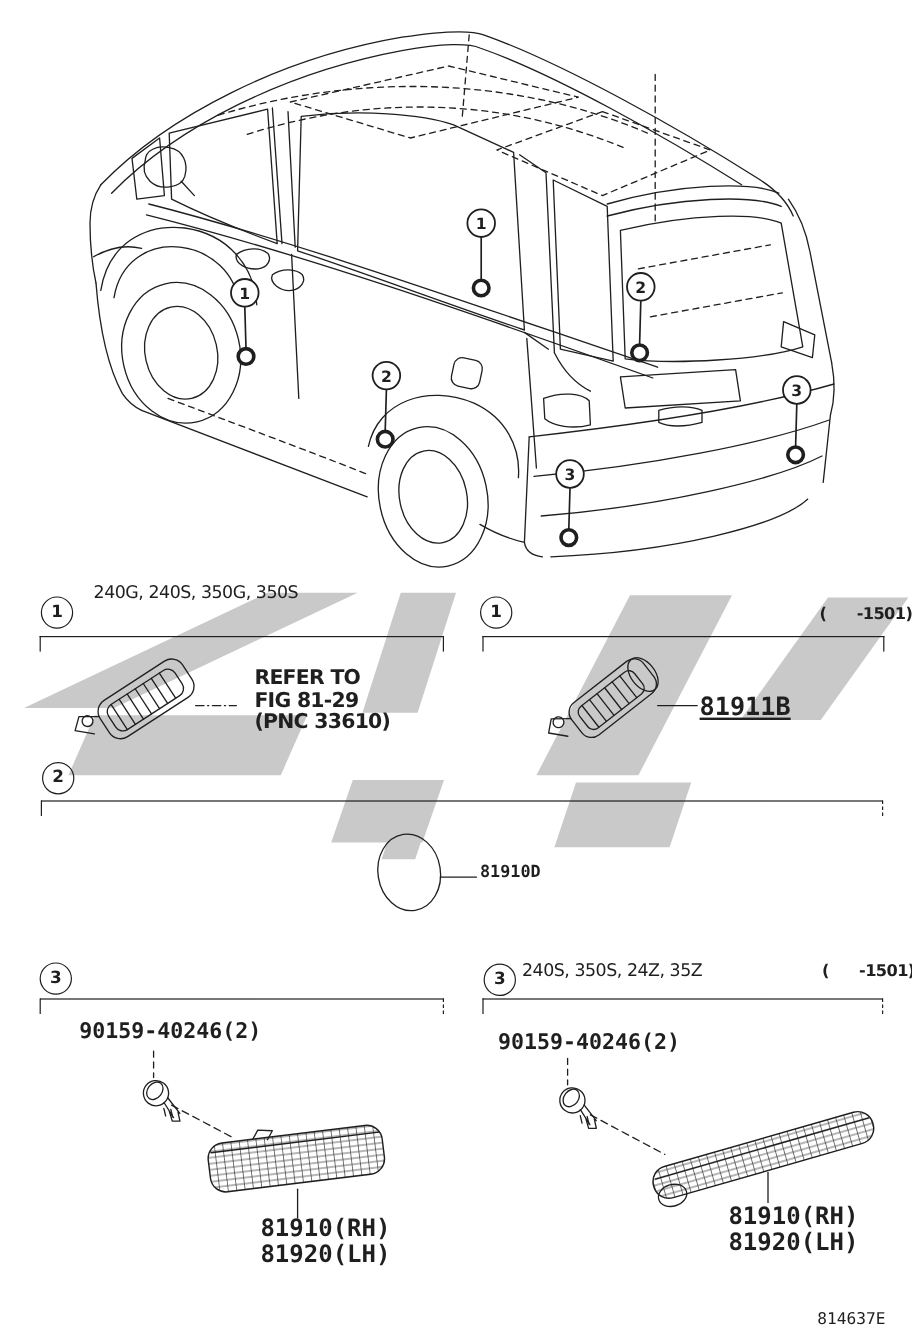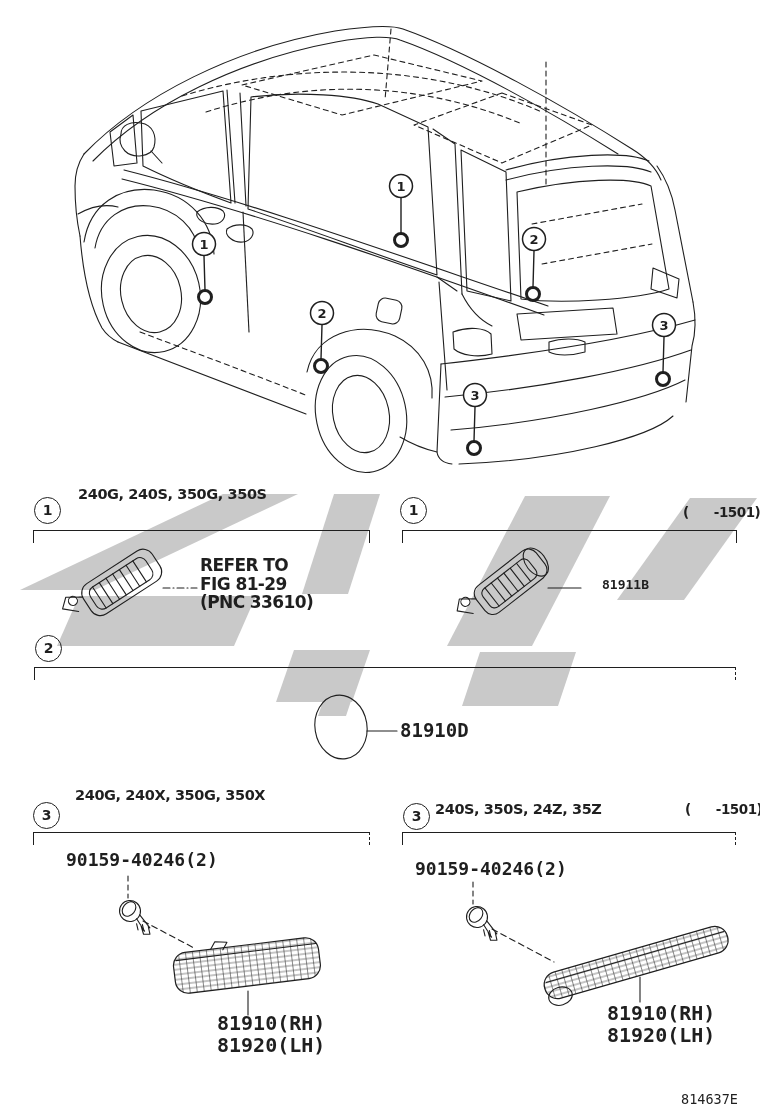--- a/index.html
+++ b/index.html
@@ -5,29 +5,29 @@
   html,body{margin:0;padding:0;background:#fff;}
   .page{position:relative;width:760px;height:1112px;background:#fff;overflow:hidden;
         font-family:"DejaVu Sans",sans-serif;color:#1f1f1f;}
   svg{position:absolute;left:0;top:0;pointer-events:none;}
   .ln{fill:none;stroke:#1f1f1f;stroke-width:1.1;stroke-linecap:round;stroke-linejoin:round;}
   .lnb{fill:none;stroke:#1f1f1f;stroke-width:1.4;stroke-linecap:round;stroke-linejoin:round;}
   .dash{stroke-dasharray:5 4;}
   .wm{fill:#c9c9c9;stroke:none;}
   .badge{position:absolute;width:25px;height:25px;border:1.4px solid #1f1f1f;border-radius:50%;
          text-align:center;line-height:25px;font-size:14px;font-weight:bold;z-index:3;background:transparent;}
-  .hdr{position:absolute;font-size:14.5px;font-weight:bold;letter-spacing:-0.4px;line-height:19px;
+  .hdr{position:absolute;font-size:14.5px;font-weight:normal;letter-spacing:-0.4px;line-height:19px;
        white-space:nowrap;z-index:3;}
   .bracket{position:absolute;height:12px;border-top:1.5px solid #1f1f1f;border-left:1.5px solid #1f1f1f;
            border-right:1.5px solid #1f1f1f;z-index:2;}
   .bracket.rdash{border-right-style:dashed;}
   .pn{position:absolute;font-family:"DejaVu Sans Mono",monospace;font-weight:bold;white-space:nowrap;z-index:3;}
   .date{position:absolute;font-size:13.5px;font-weight:bold;white-space:pre;letter-spacing:-0.5px;z-index:3;margin-left:40px;}
   .note{position:absolute;font-size:17px;font-weight:bold;letter-spacing:-0.6px;line-height:18.5px;
-        white-space:nowrap;z-index:3;}
+        white-space:nowrap;z-index:3;margin-left:12px;}
   .footer{position:absolute;font-family:"DejaVu Sans Mono",monospace;font-size:13.5px;z-index:3;margin-top:16px;}
 </style>
 </head>
 <body>
 
 <div class="page">
 
   <svg width="760" height="1112" viewBox="0 0 760 1112">
 
     <defs>
@@ -219,29 +219,28 @@
   <div class="bracket" style="left:33px;top:530px;width:335px;"></div>
   <div class="note" style="left:200px;top:556px;">
     <div>REFER TO</div>
     <div>FIG 81-29</div>
     <div>(PNC 33610)</div>
   </div>
 
   <div class="badge" style="left:400px;top:497px;">1</div>
   <div class="date" style="left:643px;top:504px;">(      -1501)</div>
   <div class="bracket" style="left:402px;top:530px;width:333px;"></div>
-  <div class="pn" style="left:602px;top:577px;font-size:13px;">81911B</div>
+  <div class="pn" style="left:583px;top:577px;font-size:21px;text-decoration:underline;">81911B</div>
 
   <div class="badge" style="left:35px;top:635px;">2</div>
   <div class="bracket rdash" style="left:34px;top:667px;width:700px;"></div>
-  <div class="pn" style="left:400px;top:719px;font-size:19px;text-align:right;">81910D</div>
+  <div class="pn" style="left:400px;top:719px;font-size:14px;text-align:right;">81910D</div>
 
   <div class="badge" style="left:33px;top:802px;">3</div>
   <div class="hdr" style="left:75px;top:786px;">
-    <div>240G, 240X, 350G, 350X</div>
   </div>
   <div class="bracket rdash" style="left:33px;top:832px;width:335px;"></div>
   <div class="pn" style="left:66px;top:849px;font-size:18px;">90159-40246(2)</div>
   <div class="pn" style="left:217px;top:1011px;font-size:20px;">81910(RH)</div>
   <div class="pn" style="left:217px;top:1033px;font-size:20px;">81920(LH)</div>
 
   <div class="badge" style="left:403px;top:803px;">3</div>
   <div class="hdr" style="left:435px;top:800px;">
     <div>240S, 350S, 24Z, 35Z</div>
   </div>

